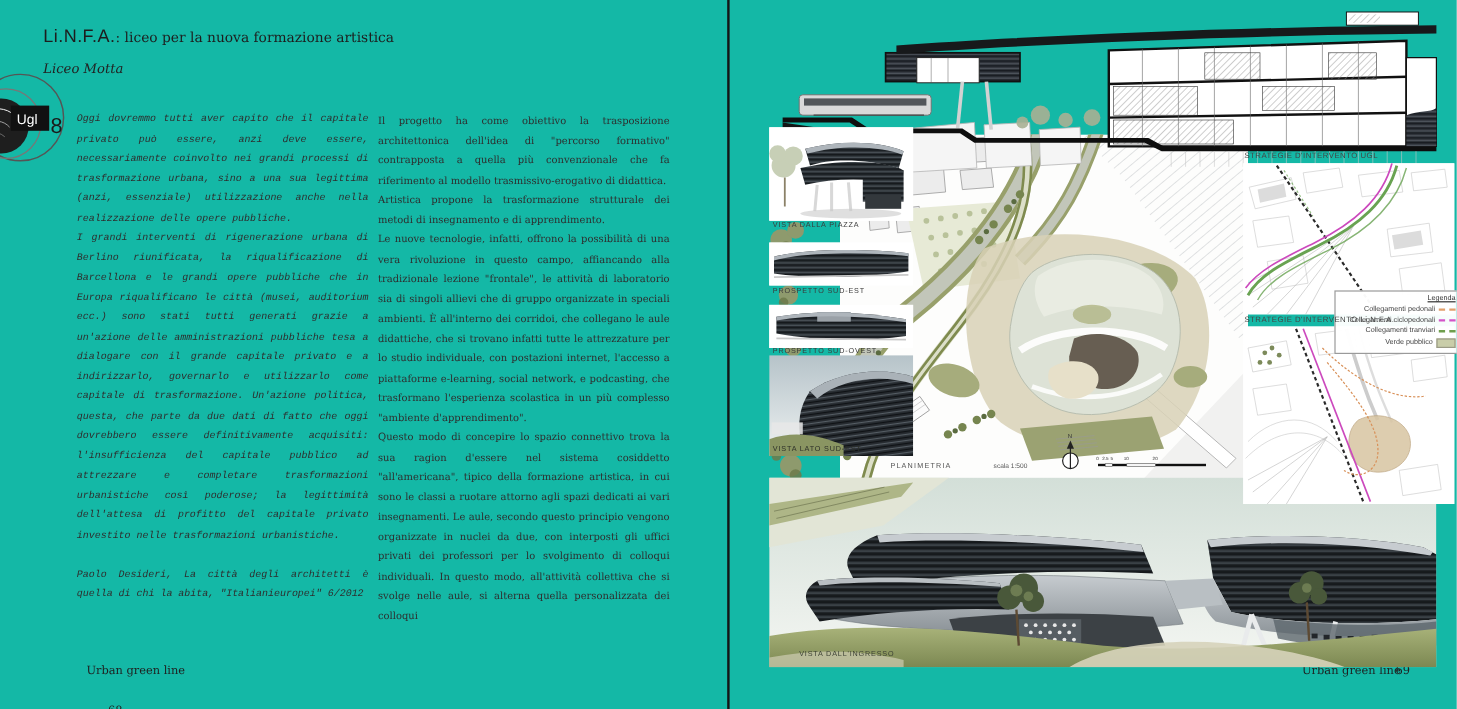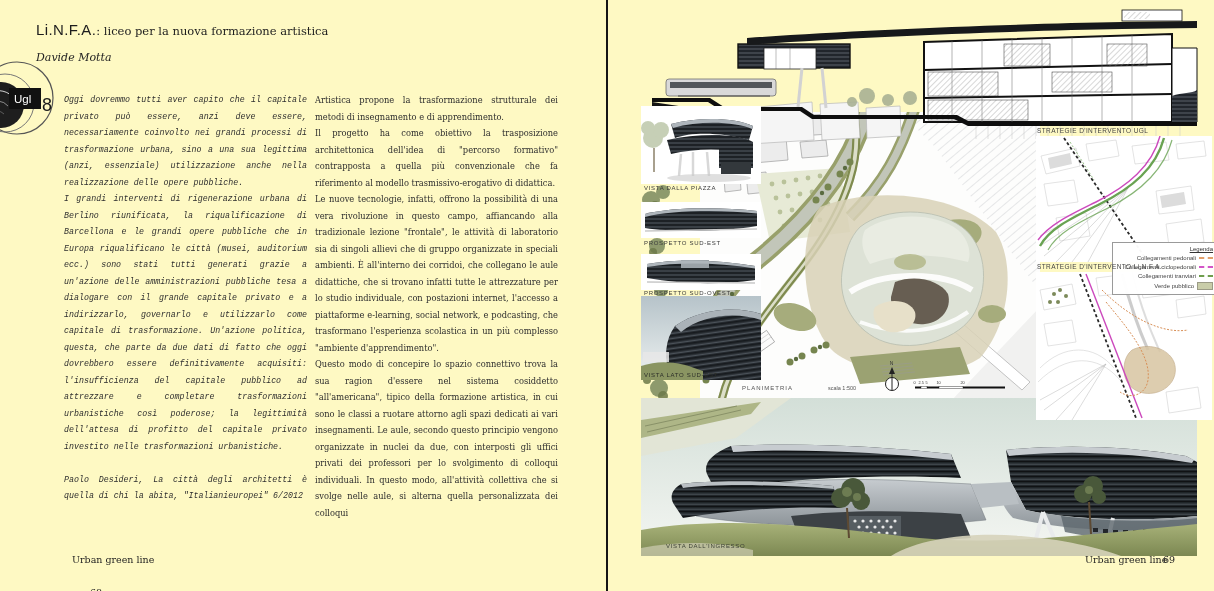--- a/index.html
+++ b/index.html
@@ -1,16 +1,16 @@
 <!DOCTYPE html>
 <html><head>
 <meta charset="utf-8">
 <style>
   html,body{margin:0;padding:0;background:#e9e9e9;}
-  #spread{position:relative;width:1214px;height:591px;background:#fef9c3;overflow:hidden;
+  #spread{position:relative;width:1214px;height:591px;background:#14b8a6;overflow:hidden;
           font-family:"DejaVu Serif",serif;}
   .abs{position:absolute;}
   
   #page-title{left:36px;top:20px;white-space:nowrap;color:#1d1d1d;}
   #page-title .brand{font-family:"Liberation Sans",sans-serif;font-size:15px;letter-spacing:.4px;}
   #page-title .rest{font-family:"DejaVu Serif",serif;font-size:11.5px;}
   #author{left:36px;top:51px;font-style:italic;font-size:11px;color:#222;}
   .bodycol{width:243px;font-size:8.3px;line-height:16.5px;text-align:justify;color:#2e2e2e;}
   .bodycol p{margin:0;}
   .bodycol p.gap{margin-top:16.5px;}
@@ -53,42 +53,42 @@
   .lg-swatch{width:14px;height:6px;background:#c9cda9;border:1px solid #9b9b86;flex:0 0 auto;}
 </style>
 </head>
 <body>
 
 <div id="spread">
 
   <div id="page-title" class="abs">
     <span class="brand">Li.N.F.A.</span><span class="rest">: liceo per la nuova formazione artistica</span>
   </div>
-  <div id="author" class="abs">Davide Motta</div>
+  <div id="author" class="abs">Liceo Motta</div>
 
   <svg class="abs" style="left:0;top:58px;z-index:2" width="58" height="84" viewBox="0 0 58 84">
     <circle cx="17" cy="40" r="36" fill="none" stroke="#555" stroke-width="1.2"></circle>
     <circle cx="5" cy="45" r="29" fill="none" stroke="#777" stroke-width="1"></circle>
     <circle cx="1" cy="47" r="23" fill="#1e1e1e"></circle>
     <path d="M-14,36 a20,18 0 0,1 26,2" fill="none" stroke="#fff" stroke-width=".8"></path>
     <path d="M-12,46 a14,13 0 0,1 20,2" fill="none" stroke="#bbb" stroke-width=".7"></path>
     <path d="M-10,55 a10,9 0 0,1 14,1" fill="none" stroke="#888" stroke-width=".6"></path>
     <text x="42" y="53" font-family="Liberation Sans, sans-serif" font-size="18" fill="#1a1a1a">8</text>
     <rect x="9" y="30" width="32" height="21" fill="#111"></rect>
     <text x="14" y="45" font-family="Liberation Sans, sans-serif" font-size="11.5" fill="#fff">Ugl</text>
   </svg>
 
   <div id="col1" class="abs bodycol">
     <p class="ital">Oggi dovremmo tutti aver capito che il capitale privato può essere, anzi deve essere, necessariamente coinvolto nei grandi processi di trasformazione urbana, sino a una sua legittima (anzi, essenziale) utilizzazione anche nella realizzazione delle opere pubbliche.</p>
     <p class="ital">I grandi interventi di rigenerazione urbana di Berlino riunificata, la riqualificazione di Barcellona e le grandi opere pubbliche che in Europa riqualificano le città (musei, auditorium ecc.) sono stati tutti generati grazie a un'azione delle amministrazioni pubbliche tesa a dialogare con il grande capitale privato e a indirizzarlo, governarlo e utilizzarlo come capitale di trasformazione. Un'azione politica, questa, che parte da due dati di fatto che oggi dovrebbero essere definitivamente acquisiti: l'insufficienza del capitale pubblico ad attrezzare e completare trasformazioni urbanistiche così poderose; la legittimità dell'attesa di profitto del capitale privato investito nelle trasformazioni urbanistiche.</p>
     <p class="ital gap">Paolo Desideri, La città degli architetti è quella di chi la abita, "Italianieuropei" 6/2012</p>
   </div>
   <div id="col2" class="abs bodycol">
+    <p>Il progetto ha come obiettivo la trasposizione architettonica dell'idea di "percorso formativo" contrapposta a quella più convenzionale che fa riferimento al modello trasmissivo-erogativo di didattica.</p>
     <p>Artistica propone la trasformazione strutturale dei metodi di insegnamento e di apprendimento.</p>
-    <p>Il progetto ha come obiettivo la trasposizione architettonica dell'idea di "percorso formativo" contrapposta a quella più convenzionale che fa riferimento al modello trasmissivo-erogativo di didattica.</p>
     <p>Le nuove tecnologie, infatti, offrono la possibilità di una vera rivoluzione in questo campo, affiancando alla tradizionale lezione "frontale", le attività di laboratorio sia di singoli allievi che di gruppo organizzate in speciali ambienti. È all'interno dei corridoi, che collegano le aule didattiche, che si trovano infatti tutte le attrezzature per lo studio individuale, con postazioni internet, l'accesso a piattaforme e-learning, social network, e podcasting, che trasformano l'esperienza scolastica in un più complesso "ambiente d'apprendimento".</p>
     <p>Questo modo di concepire lo spazio connettivo trova la sua ragion d'essere nel sistema cosiddetto "all'americana", tipico della formazione artistica, in cui sono le classi a ruotare attorno agli spazi dedicati ai vari insegnamenti. Le aule, secondo questo principio vengono organizzate in nuclei da due, con interposti gli uffici privati dei professori per lo svolgimento di colloqui individuali. In questo modo, all'attività collettiva che si svolge nelle aule, si alterna quella personalizzata dei colloqui</p>
   </div>
 
   <div id="footer-num-left" class="abs footer">68</div>
   <div id="footer-title-left" class="abs footer">Urban green line</div>
 
   <div id="divider" class="abs"></div>
 
   <svg id="fig-veg" class="fig" width="62" height="290" viewBox="0 0 62 290">

